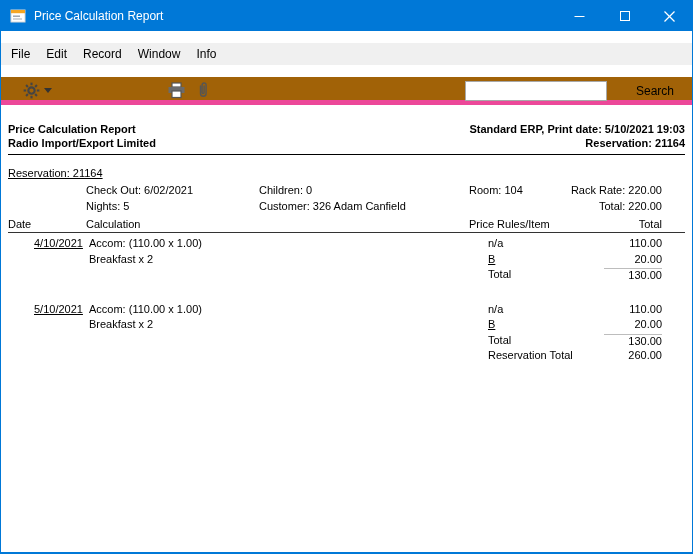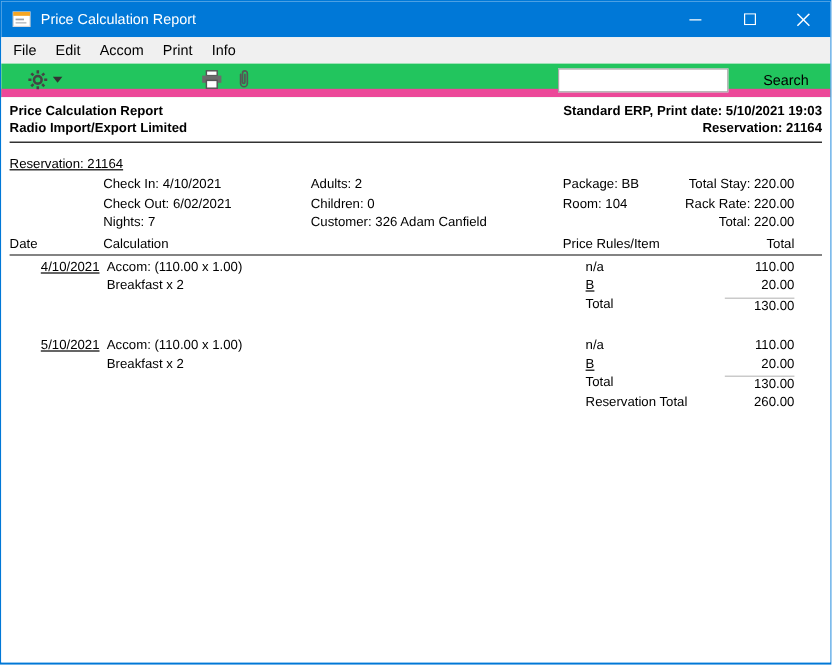--- a/index.html
+++ b/index.html
@@ -1,34 +1,34 @@
 <!DOCTYPE html>
 <html><head>
 <meta charset="utf-8">
 <style>
   * { margin:0; padding:0; box-sizing:border-box; }
   html,body { width:693px; height:554px; }
   body { font-family:"Liberation Sans", sans-serif; background:#ffffff; }
 
   .window { width:693px; height:554px; border:1px solid #0078d7; border-bottom-width:2px;
-            display:flex; flex-direction:column; background:#fff; overflow:hidden; }
+            display:flex; flex-direction:column; background:#fff; overflow:hidden;gap:12px; }
 
   
   .titlebar { flex:0 0 30px; background:#0078d7; color:#fff; display:flex; align-items:center; }
   .app-icon { margin-left:9px; width:16px; height:16px; display:inline-flex; align-items:center; }
   .title { margin-left:8px; font-size:12px; white-space:nowrap; }
   .win-controls { margin-left:auto; display:flex; height:100%; }
   .win-btn { width:45px; height:100%; display:flex; align-items:center; justify-content:center; cursor:default; }
 
   
   .menubar { flex:0 0 22px; background:#f0f0f0; display:flex; align-items:center; font-size:12px; color:#000; padding-left:2px; }
   .menu-item { padding:1px 8px; height:100%; display:flex; align-items:center; white-space:nowrap; }
 
   
-  .toolbar { flex:0 0 28px; background:#22c55e; border-bottom:7px solid #ec4899; position:relative; }
+  .toolbar { flex:0 0 28px; background:#a16207; border-bottom:5px solid #ec4899; position:relative; }
   .tool-btn { position:absolute; top:0; height:27px; display:flex; align-items:center; }
   .tb-gear { left:22px; }
   .caret { width:0; height:0; border-left:4px solid transparent; border-right:4px solid transparent;
            border-top:5px solid #333; margin-left:4px; }
   .tb-print { left:166px; }
   .tb-clip { left:196px; }
   .search-input { position:absolute; left:464px; top:4px; width:142px; height:20px;
                   border:1px solid #a8a8a8; background:#fff; font-size:12px; padding:0 4px;
                   font-family:"Liberation Sans", sans-serif; }
   .search-label { position:absolute; right:18px; top:7px; font-size:12px; white-space:nowrap; }
@@ -97,22 +97,22 @@
             <line x1="0.5" y1="0.5" x2="10.5" y2="10.5" stroke="#fff" stroke-width="1.2"></line>
             <line x1="10.5" y1="0.5" x2="0.5" y2="10.5" stroke="#fff" stroke-width="1.2"></line>
           </svg>
       </div>
     </div>
   </div>
 
   <div class="menubar">
     <span class="menu-item">File</span>
     <span class="menu-item">Edit</span>
-    <span class="menu-item">Accom</span>
-    <span class="menu-item">Print</span>
+    <span class="menu-item">Record</span>
+    <span class="menu-item">Window</span>
     <span class="menu-item">Info</span>
   </div>
 
   <div class="toolbar">
     <div class="tool-btn tb-gear">
       <svg width="17" height="17" viewBox="0 0 16 16">
         <circle cx="8" cy="8" r="3" fill="none" stroke="#444" stroke-width="2"></circle>
         <g stroke="#444" stroke-width="2">
           <line x1="8" y1="0.6" x2="8" y2="3"></line>
             <line x1="8" y1="13" x2="8" y2="15.4"></line>
@@ -153,33 +153,27 @@
         <span>Radio Import/Export Limited</span>
         <span>Reservation: 21164</span>
       </div>
     </div>
     <div class="rule1"></div>
 
     <span class="reservation link">Reservation: 21164</span>
 
     <div class="details">
       <div class="rrow">
-        <span class="c1">Check In: 4/10/2021</span>
-        <span class="c2">Adults: 2</span>
-        <span class="c3">Package: BB</span>
-        <span class="c4">Total Stay: 220.00</span>
-      </div>
-      <div class="rrow">
         <span class="c1">Check Out: 6/02/2021</span>
         <span class="c2">Children: 0</span>
         <span class="c3">Room: 104</span>
         <span class="c4">Rack Rate: 220.00</span>
       </div>
       <div class="rrow">
-        <span class="c1">Nights: 7</span>
+        <span class="c1">Nights: 5</span>
         <span class="c2">Customer: 326 Adam Canfield</span>
         <span class="c3"></span>
         <span class="c4">Total: 220.00</span>
       </div>
     </div>
 
     <div class="thead">
       <span class="h-date">Date</span>
       <span class="h-calc">Calculation</span>
       <span class="h-rule">Price Rules/Item</span>

